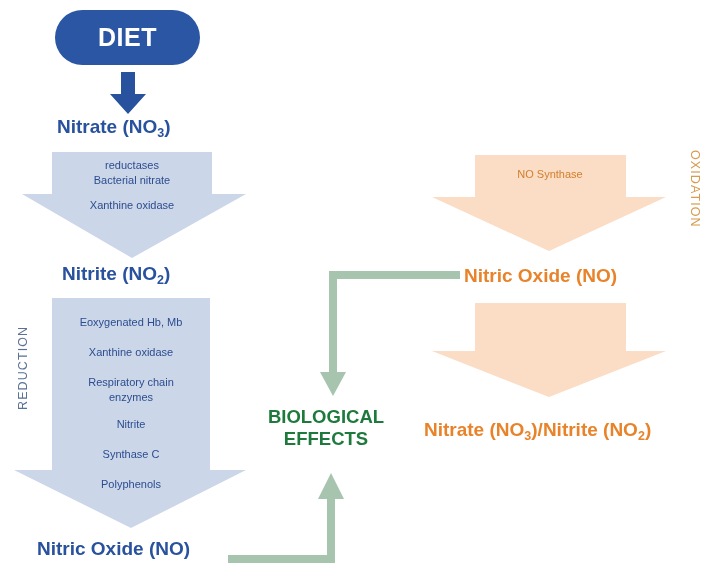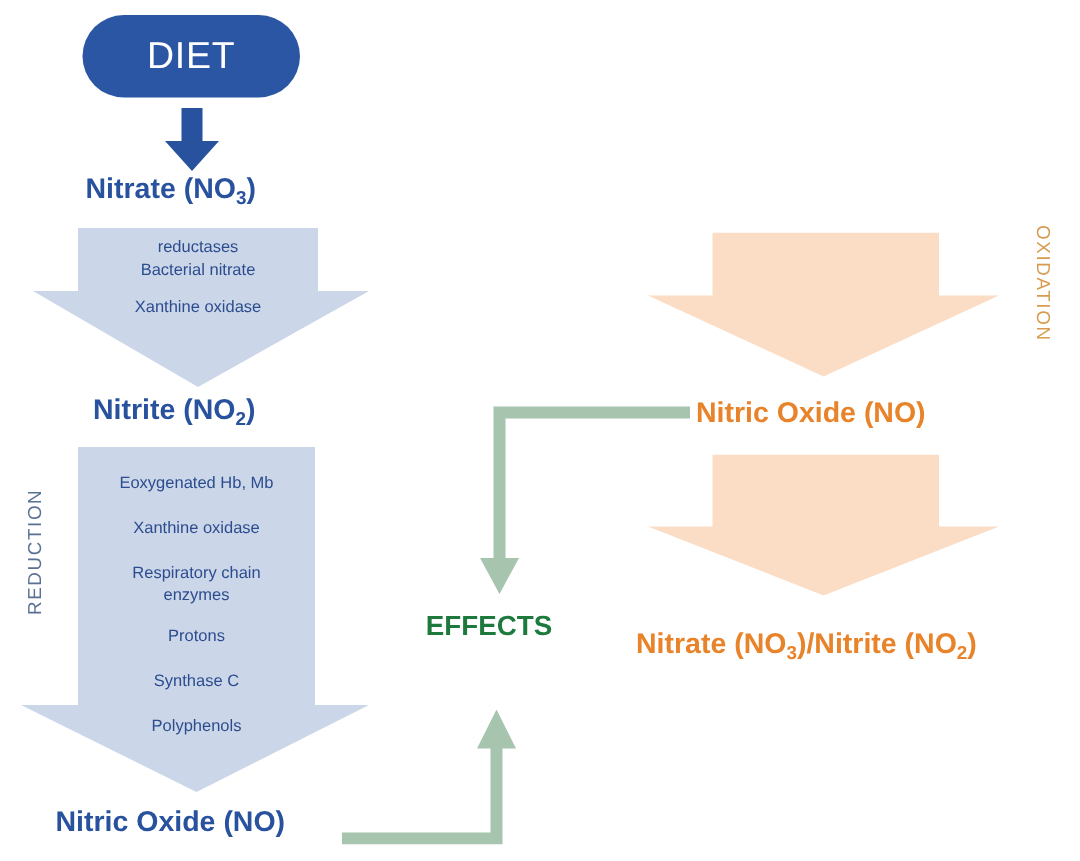--- a/index.html
+++ b/index.html
@@ -27,21 +27,21 @@
     height: 55px;
     background: #2a56a4;
     border-radius: 28px;
     display: flex;
     align-items: center;
     justify-content: center;
   }
   #diet-pill .label {
     color: #ffffff;
     font-size: 25px;
-    font-weight: normal;
+    font-weight: bold;
     letter-spacing: 0.5px;
   }
 
   
   .node-label {
     font-size: 19px;
     font-weight: bold;
     white-space: nowrap;
     line-height: 1.1;
   }
@@ -137,39 +137,40 @@
     </svg>
   </div>
   <div class="abs arrow-text blue" style="left:52px; top:315px; width:158px;">
     <div>Eoxygenated Hb, Mb</div>
     <div style="height:15px"></div>
     <div>Xanthine oxidase</div>
     <div style="height:15px"></div>
     <div>Respiratory chain</div>
     <div>enzymes</div>
     <div style="height:12px"></div>
-    <div>Protons</div>
+    <div>Nitrite</div>
     <div style="height:15px"></div>
     <div>Synthase C</div>
     <div style="height:15px"></div>
     <div>Polyphenols</div>
   </div>
 
   <div id="reduction-caption" class="abs side-caption" style="left:16px; top:410px;">REDUCTION</div>
 
   <div class="abs node-label blue" style="left:37px; top:539px;">
     <span>Nitric Oxide (NO)</span>
   </div>
 
 
   <div class="abs" style="left:430px; top:155px;">
     <svg class="arrow-svg" width="238" height="98" viewBox="0 0 238 98" aria-hidden="true">
       <polygon points="45,0 196,0 196,42 236,42 119,96 2,42 45,42" fill="#fbdcc4"></polygon>
     </svg>
   </div>
+  <div class="abs arrow-text orange" style="left:475px; top:167px; width:150px;">NO Synthase</div>
 
   <div id="oxidation-caption" class="abs side-caption" style="left:702px; top:150px;">OXIDATION</div>
 
   <div class="abs node-label orange" style="left:464px; top:266px;">Nitric Oxide (NO)</div>
 
   <div class="abs" style="left:430px; top:303px;">
     <svg class="arrow-svg" width="238" height="96" viewBox="0 0 238 96" aria-hidden="true">
       <polygon points="45,0 196,0 196,48 236,48 119,94 2,48 45,48" fill="#fbdcc4"></polygon>
     </svg>
   </div>
@@ -184,16 +185,17 @@
     </svg>
   </div>
 
   <div class="abs" style="left:228px; top:473px;">
     <svg class="arrow-svg" width="120" height="90" viewBox="0 0 120 90" aria-hidden="true">
       <path d="M0,82 L0,90 L107,90 L107,26 L116,26 L103,0 L90,26 L99,26 L99,82 Z" fill="#a6c4ae"></path>
     </svg>
   </div>
 
   <div id="biological-effects" class="abs">
+    <div>BIOLOGICAL</div>
     <div>EFFECTS</div>
   </div>
 
 </div>
 
 </body></html>

